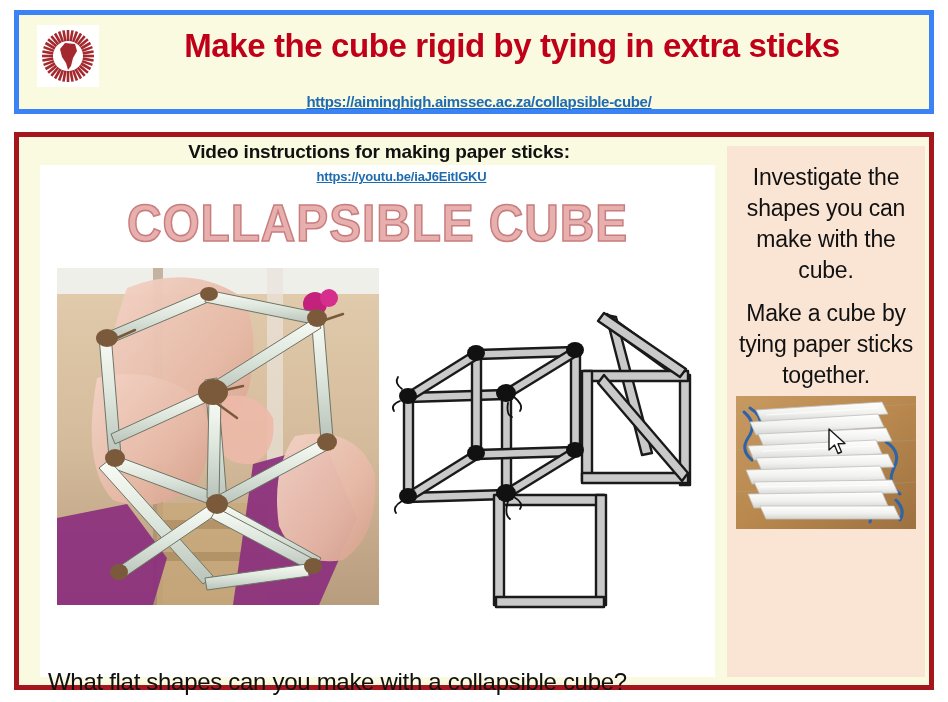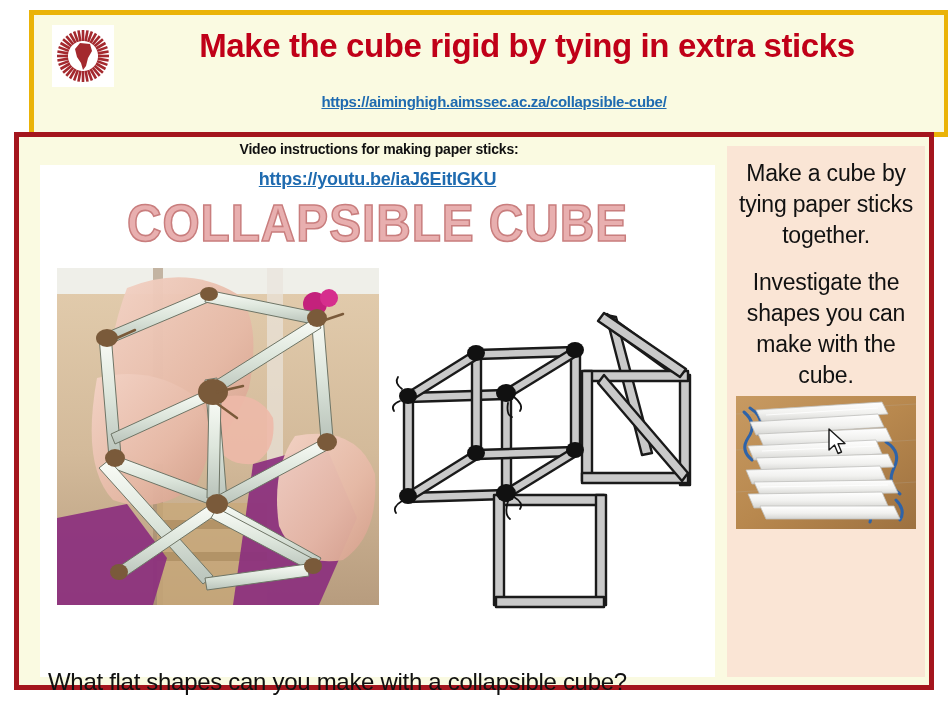--- a/index.html
+++ b/index.html
@@ -18,26 +18,26 @@
     position: relative;
     width: 948px;
     height: 702px;
     background: #ffffff;
     box-sizing: border-box;
   }
 
   
   .header-band {
     position: absolute;
-    left: 29px;
+    left: 14px;
     top: 10px;
     width: 920px;
-    height: 127px;
+    height: 104px;
     box-sizing: border-box;
-    border: 5px solid #eab308;
+    border: 5px solid #3b82f6;
     background: #FAFAE1;
   }
   .logo-box {
     position: absolute;
     left: 18px;
     top: 10px;
     width: 62px;
     height: 62px;
     background: #ffffff;
     display: block;
@@ -86,21 +86,21 @@
     background: #FAFAE1;
   }
 
   
   .video-label {
     position: absolute;
     left: 20px;
     top: 4px;
     width: 680px;
     text-align: center;
-    font-size: 14px;
+    font-size: 19px;
     font-weight: bold;
     color: #111111;
     letter-spacing: -0.2px;
     white-space: nowrap;
   }
 
   .white-panel {
     position: absolute;
     left: 21px;
     top: 28px;
@@ -108,27 +108,28 @@
     height: 512px;
     background: #ffffff;
   }
 
   .video-link {
     position: absolute;
     left: 0px;
     top: 4px;
     width: 675px;
     text-align: center;
-    font-size: 18px;
+    font-size: 13px;
     font-weight: bold;
     color: #1F6BB0;
     text-decoration: underline;
     letter-spacing: -0.2px;
     white-space: nowrap;
     cursor: pointer;
+    padding-left: 24px;
   }
 
   .collapsible-title {
     position: absolute;
     left: 0px;
     top: 28px;
     width: 675px;
     text-align: center;
     font-family: "Liberation Sans Narrow", "Liberation Sans", sans-serif;
     font-size: 52px;
@@ -448,22 +449,22 @@
             <path d="M 120 196 Q 116 210 122 214"></path>
             <path d="M 126 192 Q 136 198 132 204"></path>
           </g>
         </svg>
       </div>
 
       <div class="bottom-caption">What flat shapes can you make with a collapsible cube?</div>
     </div>
 
     <div class="sidebar">
+      <div class="sidebar-para second">Investigate the shapes you can make with the cube.</div>
       <div class="sidebar-para first">Make a cube by tying paper sticks together.</div>
-      <div class="sidebar-para second">Investigate the shapes you can make with the cube.</div>
 
       <div class="sticks-photo">
         <svg width="180" height="133" viewBox="0 0 180 133">
           <defs>
             <linearGradient id="woodg" x1="0" y1="0" x2="1" y2="1">
               <stop offset="0%" stop-color="#C79A62"></stop>
               <stop offset="50%" stop-color="#B8884E"></stop>
               <stop offset="100%" stop-color="#9D7140"></stop>
             </linearGradient>
             <linearGradient id="paperg" x1="0" y1="0" x2="0" y2="1">

